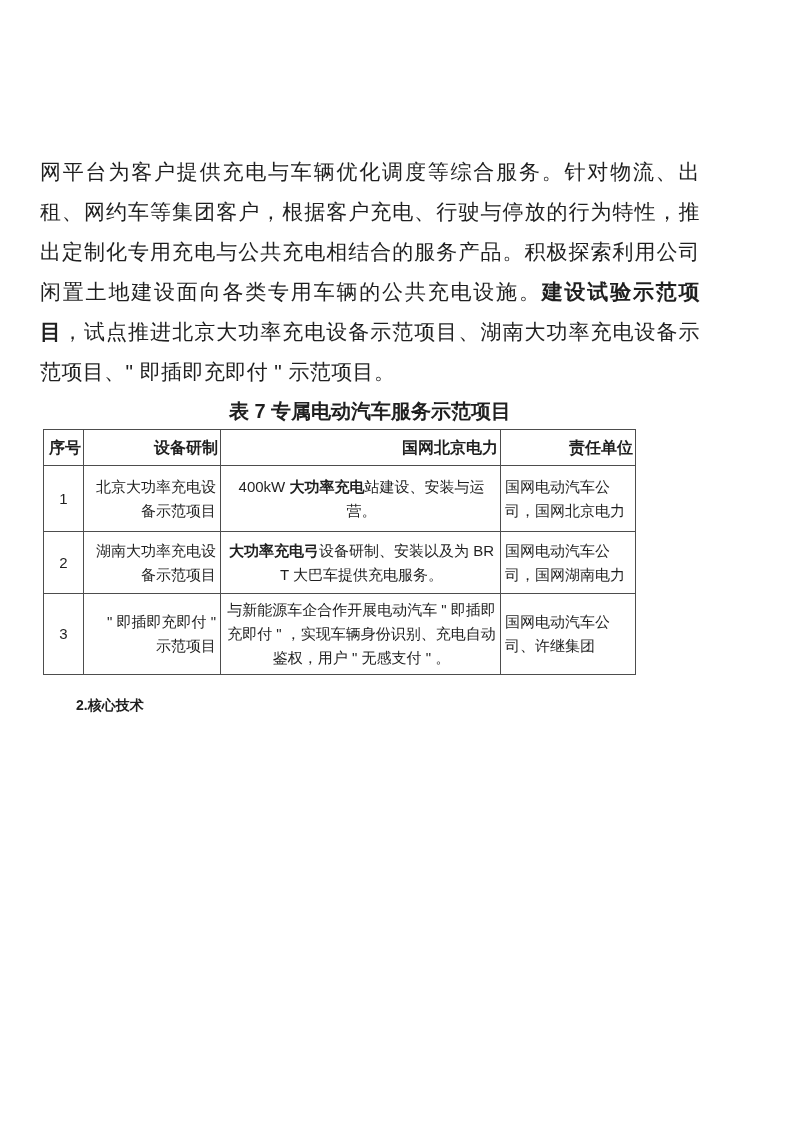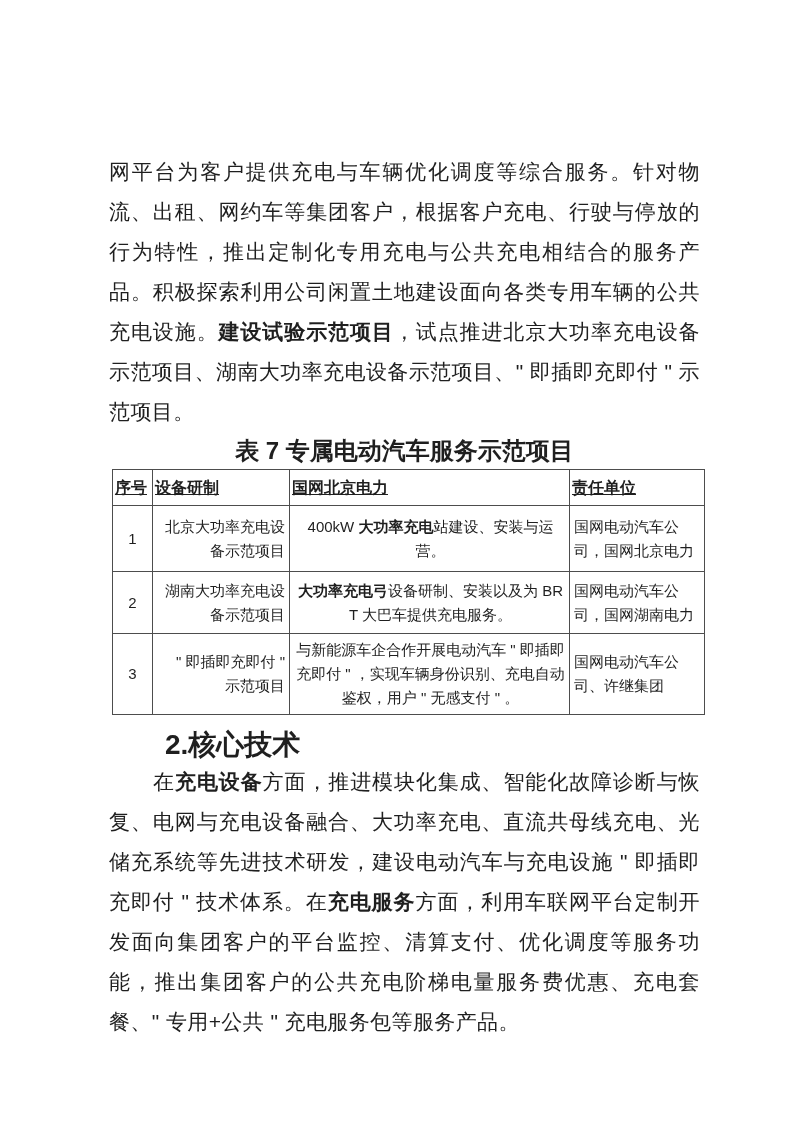--- a/index.html
+++ b/index.html
@@ -11,35 +11,35 @@
   html,body{background:#fff;}
   body{
     width:800px;height:1132px;
     background:var(--page-bg);
     font-family:"Liberation Sans","DejaVu Sans",sans-serif;
     color:var(--text-color);
     overflow:hidden;
   }
   .page{
     width:800px;height:820px;
-    padding:152px 100px 0 109px;
+    padding:152px 100px 0 40px;
     position:relative;
   }
   .body-par{
     font-size:21px;
     line-height:40px;
     text-align:justify;
     letter-spacing:0.4px;
     color:var(--text-color);
   }
   .body-par .bold{font-weight:700;}
   .indent-first{text-indent:2.1em;}
   .table-title{
     margin-top:4px;
-    font-size:24px;
+    font-size:20px;
     font-weight:700;
     text-align:center;
     line-height:30px;
   }
   .demo-table{
     margin-left:3px;
     width:592px;
     border-collapse:collapse;
     table-layout:fixed;
     margin-top:3px;
@@ -49,37 +49,36 @@
     font-size:15px;
     line-height:24px;
     vertical-align:middle;
     padding:4px 4px;
     color:var(--text-color);
     word-break:break-all;
   }
   .demo-table th{
     font-size:16px;
     font-weight:700;
-    text-align:left;
+    text-align:right;
     height:36px;
     padding:2px;
-    text-decoration:underline;
   }
   .demo-table td.cell-no{text-align:center;}
   .demo-table td.cell-name{text-align:right;padding-left:5px;}
   .demo-table td.cell-content{text-align:center;padding-left:6px;}
   .demo-table td.cell-unit{text-align:left;}
   .demo-table td .bold{font-weight:700;}
   .row-1 td{height:66px;}
   .row-2 td{height:62px;}
   .row-3 td{height:76px;}
   .section-heading{
     margin-top:13px;
-    margin-left:56px;
-    font-size:28px;
+    margin-left:36px;
+    font-size:14px;
     font-weight:700;
     line-height:34px;
     color:var(--text-color);
   }
   .section-heading.second{margin-top:4px;}
   .after-table{margin-top:0;}
 </style>
 </head>
 <body>
 
@@ -121,16 +120,15 @@
         <td class="cell-no">3</td>
         <td class="cell-name">" 即插即充即付 " 示范项目</td>
         <td class="cell-content"><span>与新能源车企合作开展电动汽车 " 即插即充即付 " ，实现车辆身份识别、充电自动鉴权，用户 " 无感支付 " 。</span></td>
         <td class="cell-unit">国网电动汽车公司、许继集团</td>
       </tr>
     </tbody>
   </table>
 
   <div class="section-heading">2.核心技术</div>
 
-  <p class="body-par indent-first after-table"><span>在</span><span class="bold">充电设备</span><span>方面，推进模块化集成、智能化故障诊断与恢复、电网与充电设备融合、大功率充电、直流共母线充电、光储充系统等先进技术研发，建设电动汽车与充电设施 " 即插即充即付 " 技术体系。在</span><span class="bold">充电服务</span><span>方面，利用车联网平台定制开发面向集团客户的平台监控、清算支付、优化调度等服务功能，推出集团客户的公共充电阶梯电量服务费优惠、充电套餐、" 专用+公共 " 充电服务包等服务产品。</span></p>
 
 
 </div>
 
 </body></html>

